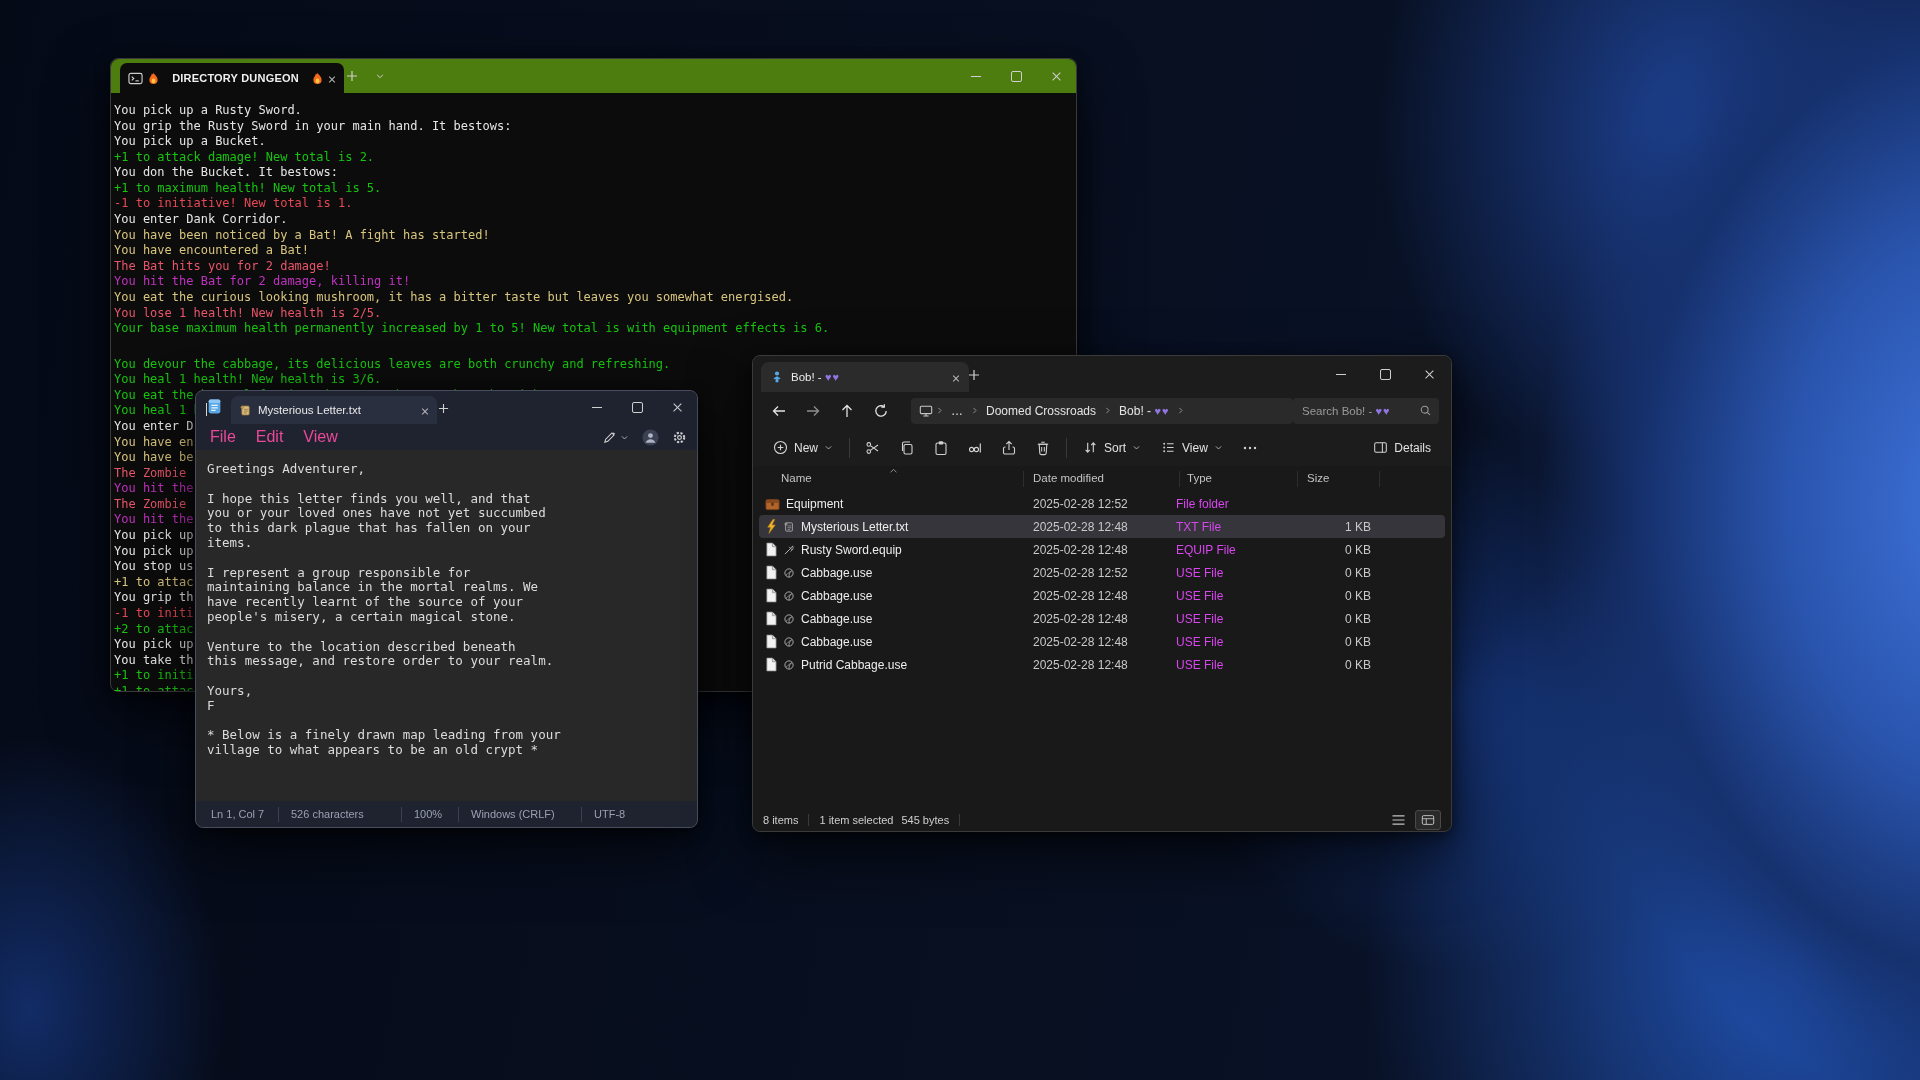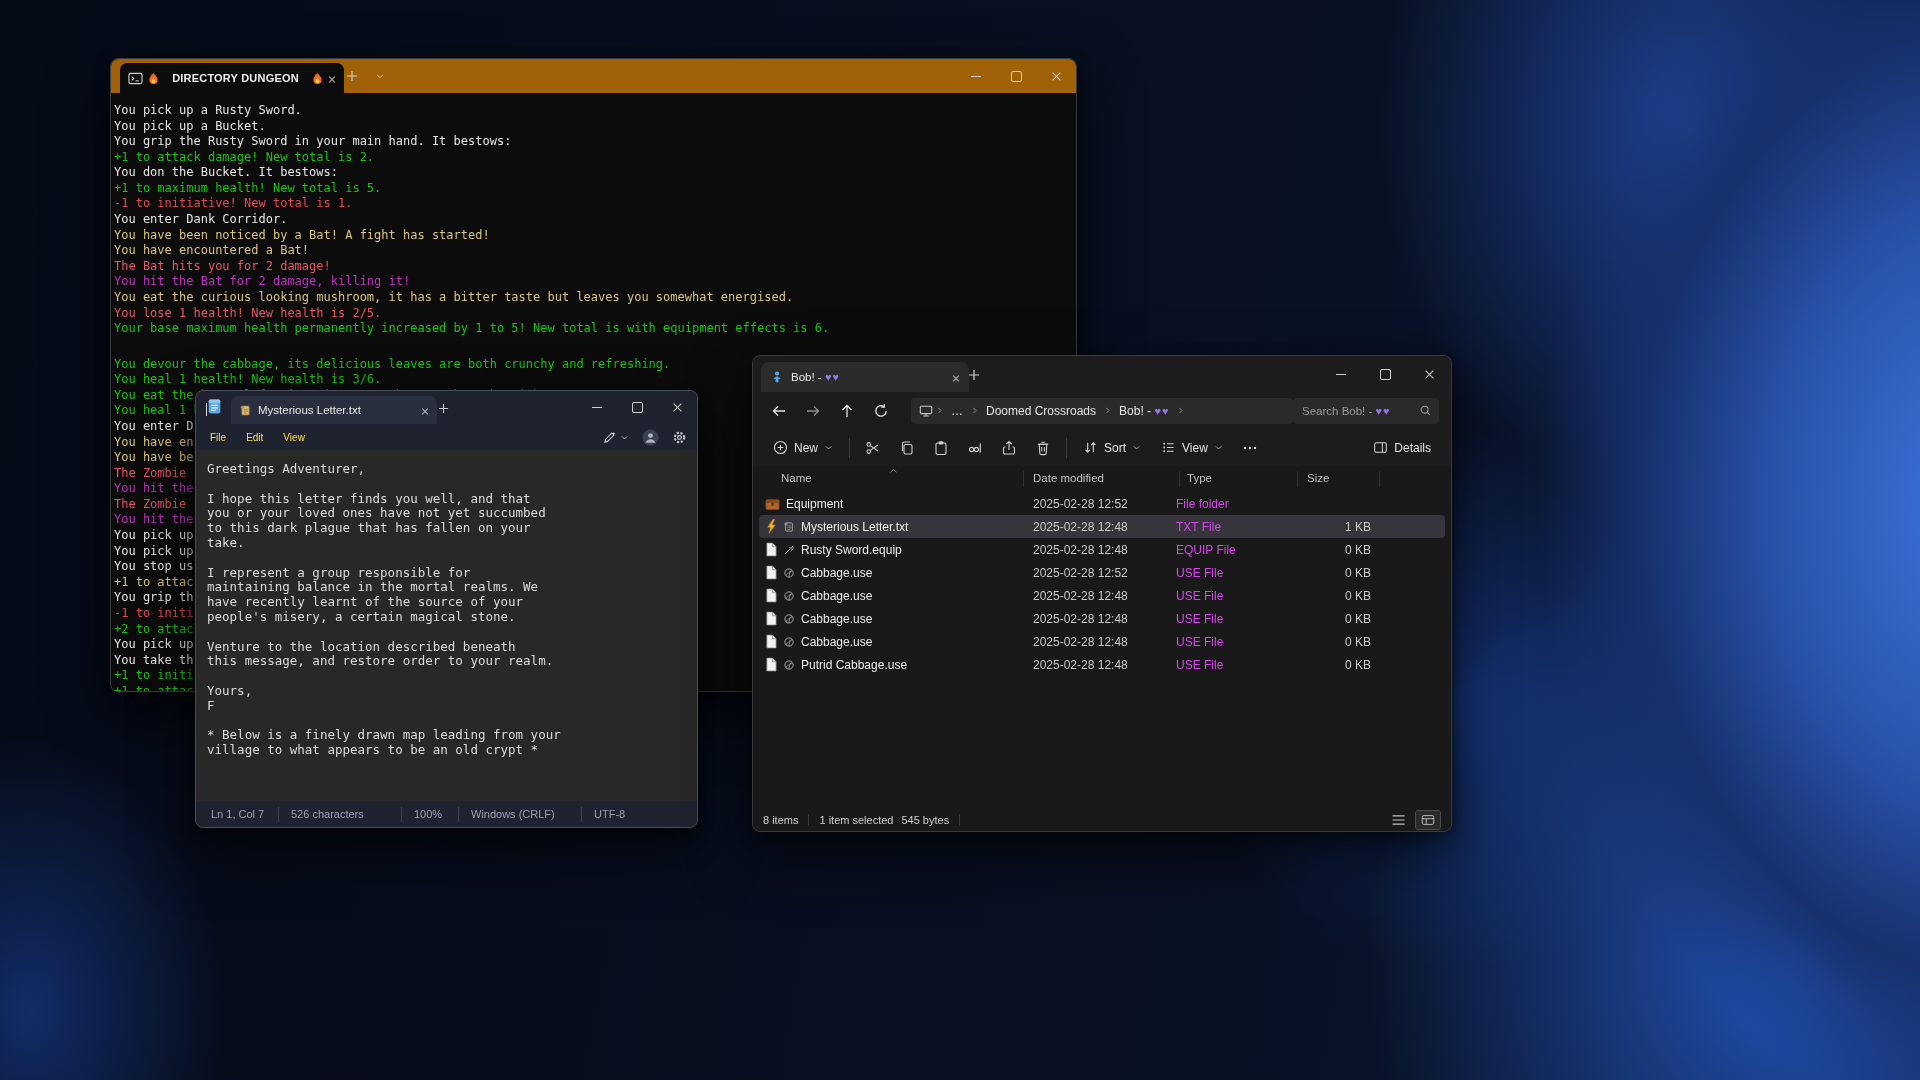--- a/index.html
+++ b/index.html
@@ -22,42 +22,42 @@
   .ic-x{position:relative;width:11px;height:11px}
   .ic-x::before,.ic-x::after{content:'';position:absolute;left:0;top:5px;width:11px;height:1.2px;background:#cfcfcf}
   .ic-x::before{transform:rotate(45deg)}.ic-x::after{transform:rotate(-45deg)}
   .xi{position:relative;width:8px;height:8px;display:inline-block}
   .xi::before,.xi::after{content:'';position:absolute;left:0;top:3.5px;width:8px;height:1px;background:#b9b9b9}
   .xi::before{transform:rotate(45deg)}.xi::after{transform:rotate(-45deg)}
   svg{display:block}
 
   
   #terminal{left:110px;top:58px;width:965px;height:632px;background:#0c0c0c;border:1px solid #3a3a3a}
-  .t-bar{position:relative;height:34px;background:#a16207;border-radius:8px 8px 0 0}
+  .t-bar{position:relative;height:34px;background:#4d7c0f;border-radius:8px 8px 0 0}
   .t-tab{position:absolute;left:9px;top:4px;width:208px;height:30px;background:#0c0c0c;border-radius:7px 7px 0 0;
          display:flex;align-items:center;padding:0 8px;gap:5px}
   .t-title{color:#f0f0f0;font-size:11px;font-weight:700;letter-spacing:.2px;white-space:nowrap;flex:1;text-align:center}
   .t-plus,.t-chev{position:absolute;top:6px;width:22px;height:22px;display:flex;align-items:center;justify-content:center;border-radius:4px;color:#cfcfcf}
   .t-plus{left:230px}.t-chev{left:258px}
   .t-body{position:absolute;left:0;top:34px;right:0;bottom:0;padding:10px 10px 0 3px;
           font-family:"DejaVu Sans Mono",monospace;font-size:12px;line-height:15.58px;overflow:hidden}
   .tline{white-space:pre;height:15.58px}
   .tcursor{width:1.5px;height:13px;background:#bdbdbd;margin-top:2px;margin-left:1px}
 
   
   #notepad{left:195px;top:390px;width:501px;height:436px;background:#282828;border:1px solid #474c5e;z-index:3}
   .n-bar{position:relative;height:33px;background:#1f2330;border-radius:8px 8px 0 0}
   .n-appicon{position:absolute;left:10px;top:7px}
   .n-tab{position:absolute;left:35px;top:5px;width:190px;height:28px;background:#2a2f3f;border-radius:7px 7px 0 0;
          display:flex;align-items:center;gap:6px;padding:0 8px}
   .n-tabtitle{color:#e8e8e8;font-size:11.5px;white-space:nowrap;flex:1}
   .n-plus{position:absolute;left:238px;top:8px;width:18px;height:18px;display:flex;align-items:center;justify-content:center;color:#cfcfcf}
   .n-bar .wcell{width:40px}
   .n-menu{position:relative;height:26px;background:#1f2330;display:flex;align-items:center;padding-left:4px}
-  .n-menu .mi{color:#fde047;font-size:10px;padding:3px 10px;border-radius:4px}
+  .n-menu .mi{color:#ec4899;font-size:16px;padding:3px 10px;border-radius:4px}
   .n-mright{position:absolute;right:10px;top:0;height:26px;display:flex;align-items:center;gap:13px}
   .n-editor{position:absolute;left:0;top:59px;width:100%;height:351px;background:#282828;padding:12px 8px 0 11px;box-sizing:border-box;
             font-family:"DejaVu Sans Mono",monospace;font-size:12.5px;line-height:14.8px;color:#dcdcdc}
   .nline{white-space:pre;height:14.8px}
   .n-caret{position:absolute;left:10px;top:12px;width:1px;height:13px;background:#d5d5d5}
   .n-status{position:absolute;left:0;bottom:0;width:100%;height:26px;background:#1f2330;border-radius:0 0 8px 8px;
             display:flex;align-items:center;font-size:11px;color:#9aa0b2}
   .n-status .seg{display:flex;align-items:center;height:15px;padding-left:12px;box-sizing:border-box;border-left:1px solid #3a3f51}
   .n-status .seg:first-child{border-left:none;padding-left:15px;width:82px}
   .s2{width:123px}.s3{width:57px}.s4{width:123px}
@@ -147,22 +147,22 @@
       <div class="wcell">
           <i class="ic-max"></i>
         </div>
       <div class="wcell">
           <i class="ic-x"></i>
         </div>
     </div>
   </div>
   <div class="t-body">
     <div class="tline" style="color: rgb(230, 230, 230);">You pick up a Rusty Sword.</div>
+      <div class="tline" style="color: rgb(230, 230, 230);">You grip the Rusty Sword in your main hand. It bestows:</div>
       <div class="tline" style="color: rgb(230, 230, 230);">You pick up a Bucket.</div>
-      <div class="tline" style="color: rgb(230, 230, 230);">You grip the Rusty Sword in your main hand. It bestows:</div>
       <div class="tline" style="color: rgb(23, 197, 15);">+1 to attack damage! New total is 2.</div>
       <div class="tline" style="color: rgb(230, 230, 230);">You don the Bucket. It bestows:</div>
       <div class="tline" style="color: rgb(23, 197, 15);">+1 to maximum health! New total is 5.</div>
       <div class="tline" style="color: rgb(231, 72, 86);">-1 to initiative! New total is 1.</div>
       <div class="tline" style="color: rgb(230, 230, 230);">You enter Dank Corridor.</div>
       <div class="tline" style="color: rgb(216, 197, 126);">You have been noticed by a Bat! A fight has started!</div>
       <div class="tline" style="color: rgb(216, 197, 126);">You have encountered a Bat!</div>
       <div class="tline" style="color: rgb(232, 85, 106);">The Bat hits you for 2 damage!</div>
       <div class="tline" style="color: rgb(192, 50, 192);">You hit the Bat for 2 damage, killing it!</div>
       <div class="tline" style="color: rgb(216, 197, 126);">You eat the curious looking mushroom, it has a bitter taste but leaves you somewhat energised.</div>
@@ -259,21 +259,21 @@
           </svg>
       </span>
     </div>
   </div>
   <div class="n-editor">
     <div class="nline">Greetings Adventurer,</div>
       <div class="nline">&nbsp;</div>
       <div class="nline">I hope this letter finds you well, and that</div>
       <div class="nline">you or your loved ones have not yet succumbed</div>
       <div class="nline">to this dark plague that has fallen on your</div>
-      <div class="nline">take.</div>
+      <div class="nline">items.</div>
       <div class="nline">&nbsp;</div>
       <div class="nline">I represent a group responsible for</div>
       <div class="nline">maintaining balance in the mortal realms. We</div>
       <div class="nline">have recently learnt of the source of your</div>
       <div class="nline">people's misery, a certain magical stone.</div>
       <div class="nline">&nbsp;</div>
       <div class="nline">Venture to the location described beneath</div>
       <div class="nline">this message, and restore order to your realm.</div>
       <div class="nline">&nbsp;</div>
       <div class="nline">Yours,</div>

